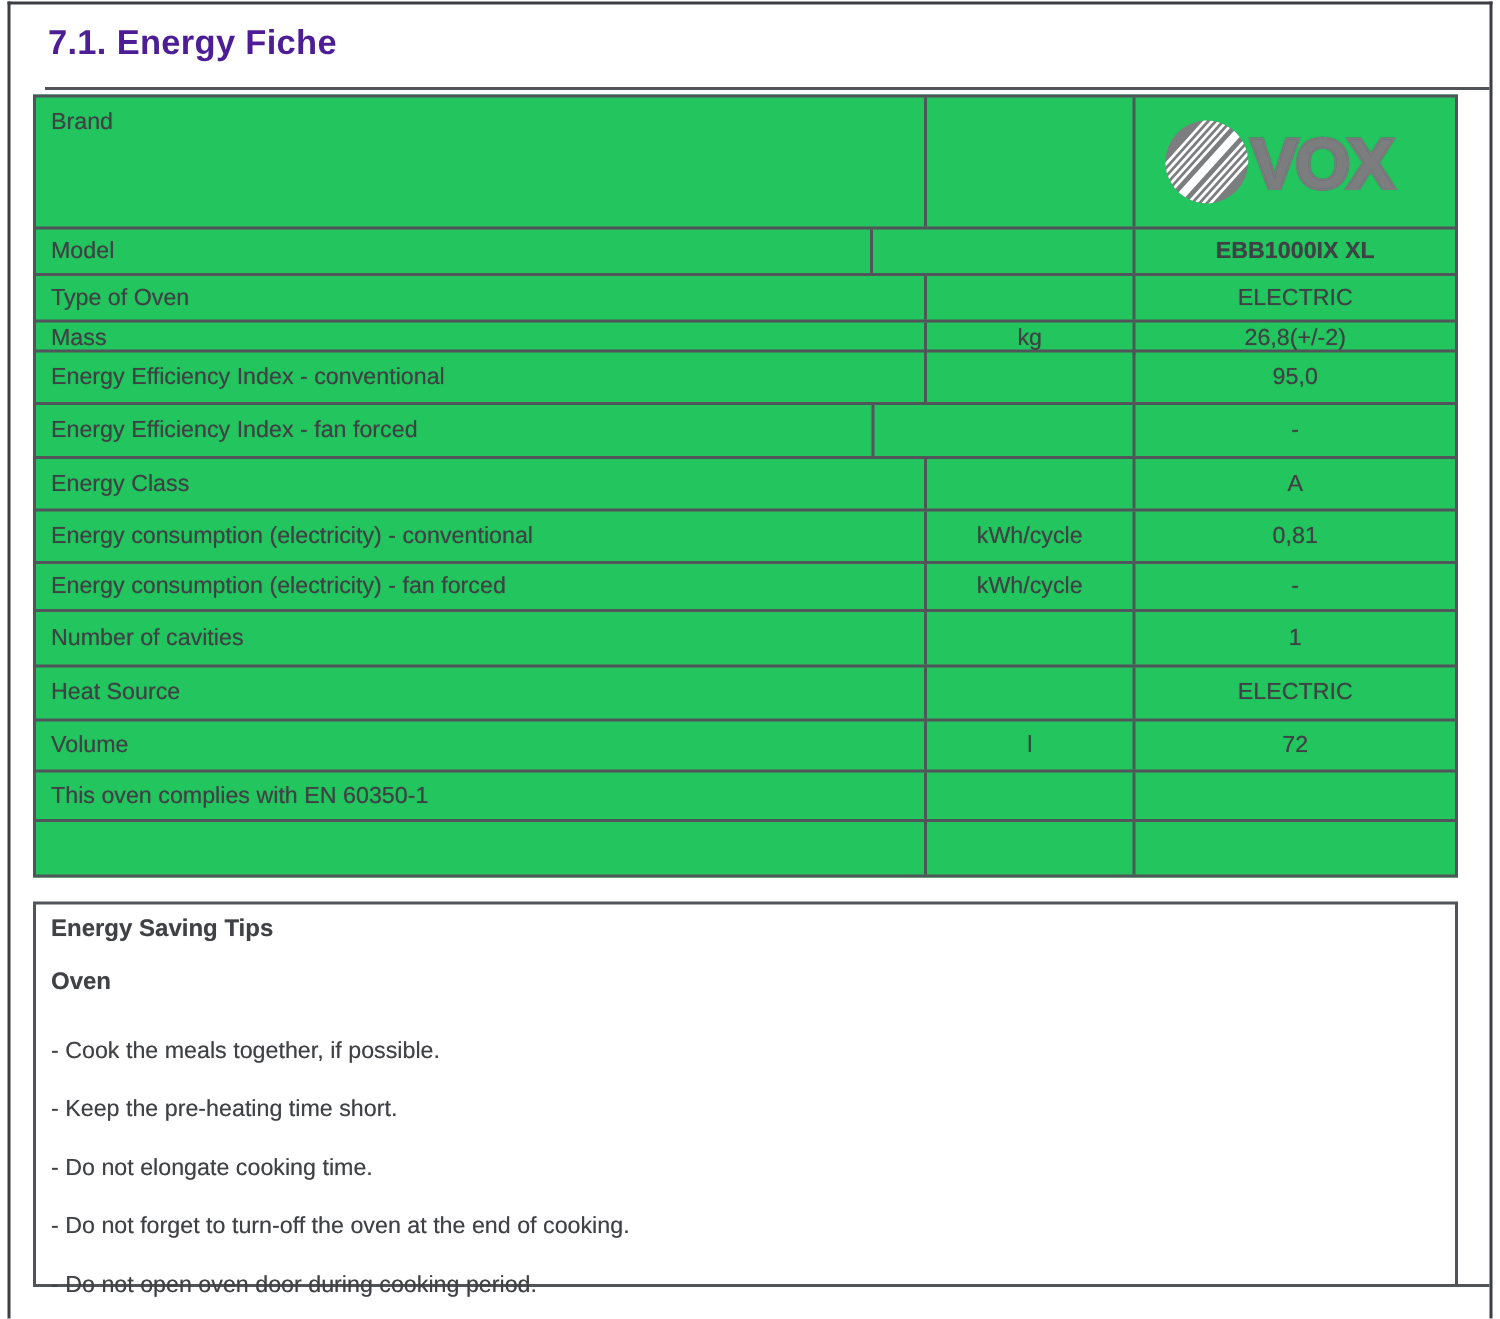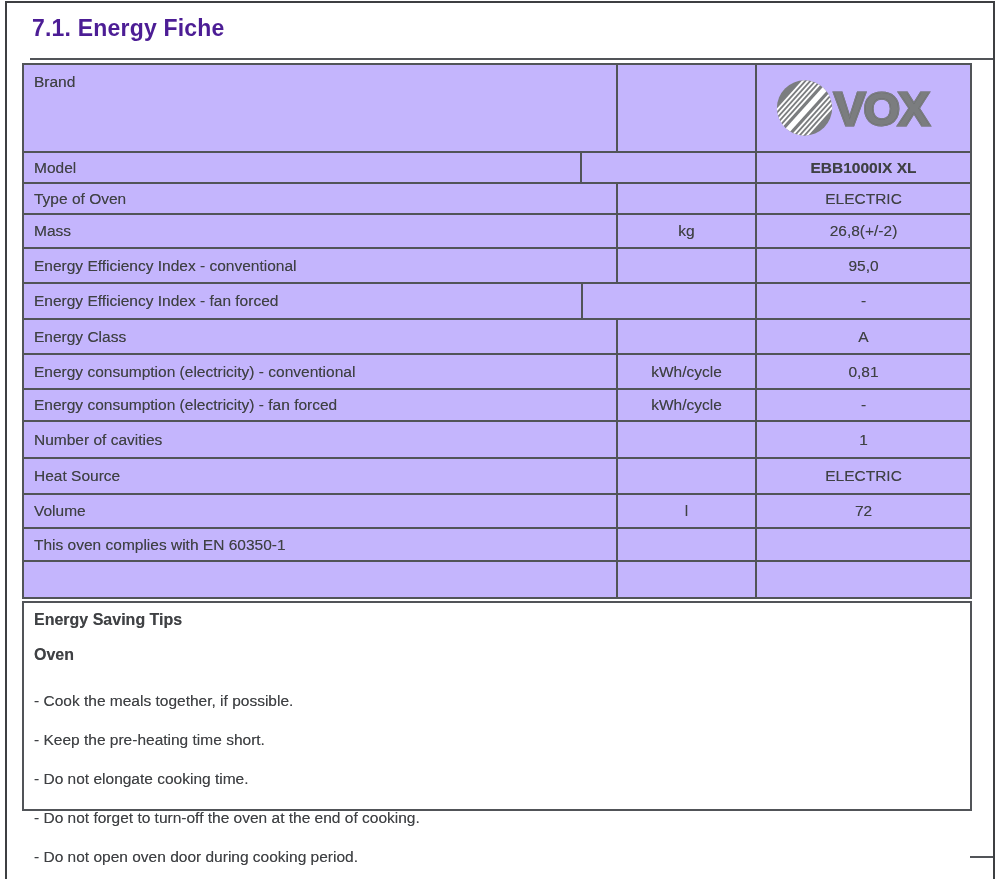--- a/index.html
+++ b/index.html
@@ -22,35 +22,35 @@
   }
   .title{
     position:absolute;left:32px;top:15px;
     font-size:23px;font-weight:bold;color:#4c1d95;letter-spacing:0.2px;
   }
   .title-rule{
     position:absolute;left:30px;top:58px;width:963px;height:2px;background:var(--line);
   }
   .dtable{
     position:absolute;left:22px;top:63px;width:950px;
-    border:2px solid var(--line);background:#c4b5fd;
+    border:2px solid var(--line);background:#22c55e;
   }
   .t-row{
     display:grid;grid-template-columns:1fr 139px 215px;
     border-top:2px solid var(--line);
   }
   .t-row:first-child{border-top:none;}
   .c{display:flex;align-items:center;font-size:15.5px;line-height:1.15;
      text-shadow:0 0 0.5px rgba(63,65,68,0.55);}
   .c.label{padding:2px 6px 2px 10px;justify-content:flex-start;text-align:left;}
   .c.unit,.c.value{border-left:2px solid var(--line);justify-content:center;text-align:center;padding:2px 19px;}
   .t-row.brand-row .c.label{align-items:flex-start;padding-top:8px;}
   .c.value.bold{font-weight:bold;}
   .tips{
-    position:absolute;left:22px;top:601px;width:950px;height:210px;
+    position:absolute;left:22px;top:601px;width:950px;height:257px;
     border:2px solid var(--line);background:#fff;
     padding:6px 16px 0 10px;font-size:15.5px;
   }
   .tips-heading,.tips-sub{font-weight:bold;font-size:16px;
      text-shadow:0 0 0.5px rgba(63,65,68,0.55);}
   .tips-heading{margin-top:2px;}
   .tips-sub{margin-top:17px;}
   .tip-item{margin-top:21px;text-shadow:0 0 0.5px rgba(63,65,68,0.55);}
   .tip-item:first-child{margin-top:28px;}
   .bottom-rule-ext{
@@ -104,21 +104,21 @@
       <div class="t-row" style="height: 31px; gap: 36px;">
     <div class="c label">Model</div>
     <div class="c unit"></div>
     <div class="c value bold">EBB1000IX XL</div>
   </div>
       <div class="t-row" style="height: 31px;">
     <div class="c label">Type of Oven</div>
     <div class="c unit"></div>
     <div class="c value">ELECTRIC</div>
   </div>
-      <div class="t-row" style="height: 34px;">
+      <div class="t-row" style="height: 20px;">
     <div class="c label">Mass</div>
     <div class="c unit">kg</div>
     <div class="c value">26,8(+/-2)</div>
   </div>
       <div class="t-row" style="height: 35px;">
     <div class="c label">Energy Efficiency Index - conventional</div>
     <div class="c unit"></div>
     <div class="c value">95,0</div>
   </div>
       <div class="t-row" style="height: 36px; gap: 35px;">

